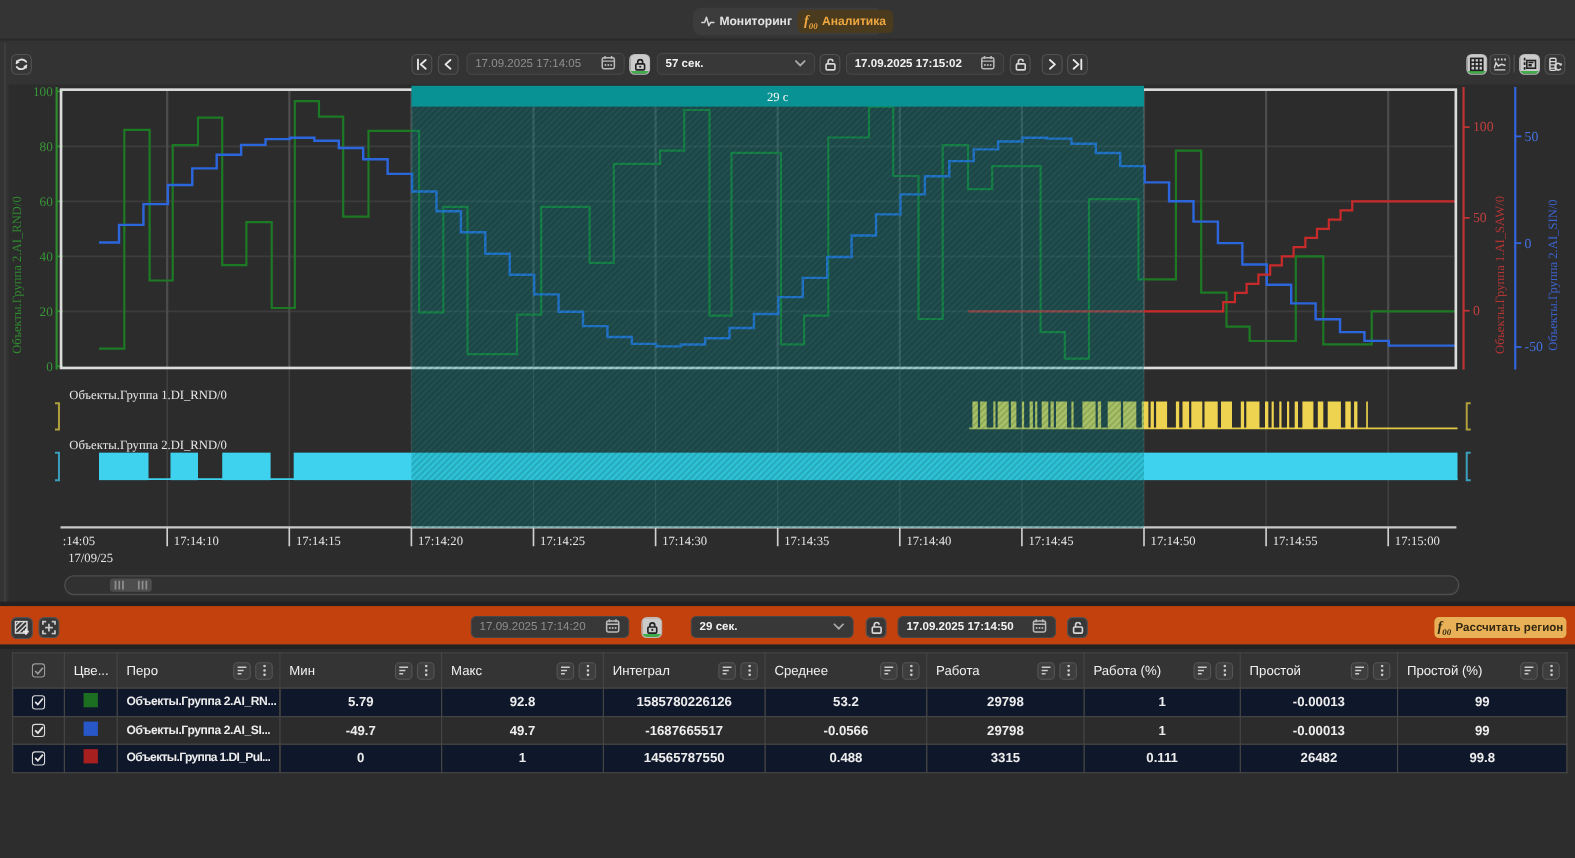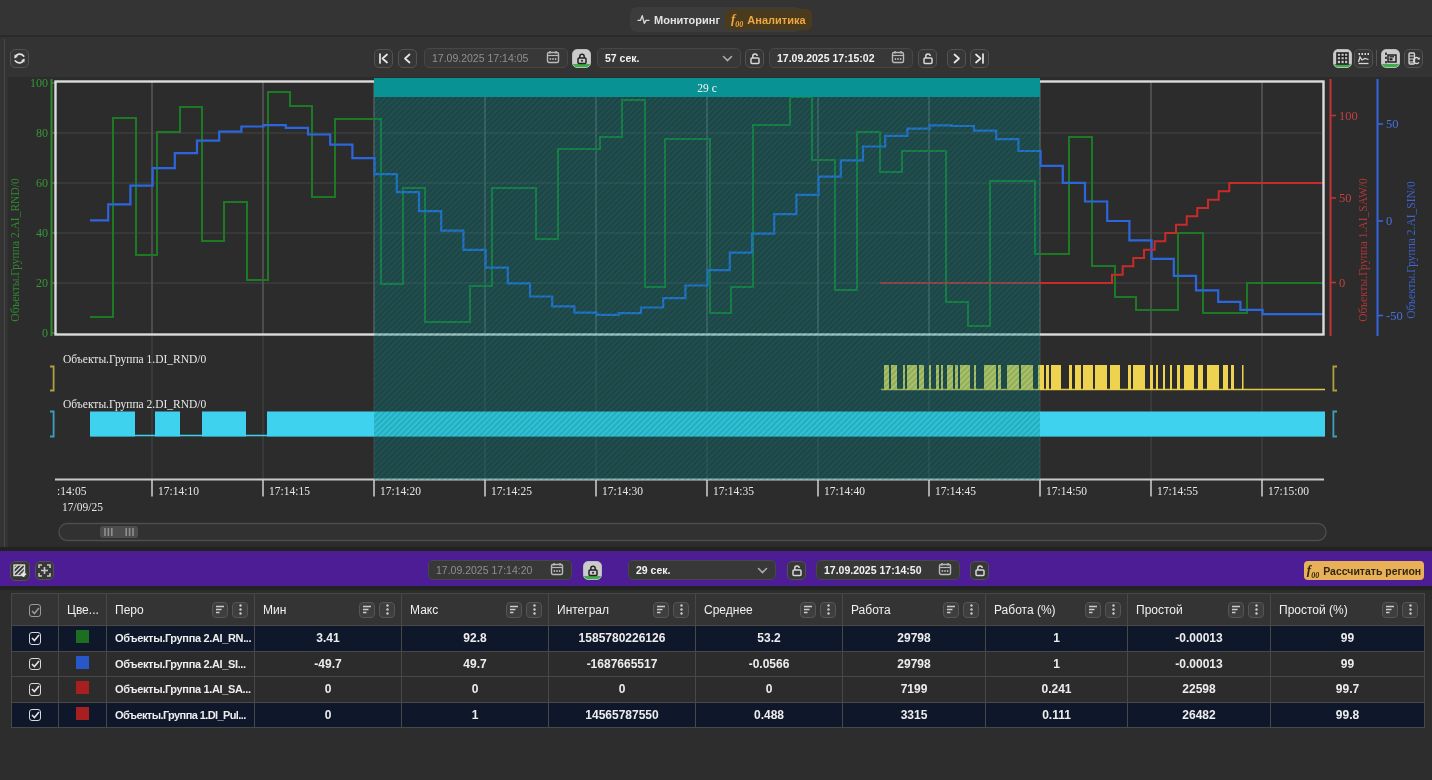--- a/index.html
+++ b/index.html
@@ -13,21 +13,21 @@
   .tab { height:21px; display:flex; align-items:center; padding:0 6px; border-radius:5px; font-size:11px; font-weight:bold; color:#e3e3e3; }
   .tab.active { background:#4a3a1e; color:#efa73f; }
   
   .tbtn { position:absolute; height:19px; width:19px; background:#373737; border:1px solid #525252; border-radius:5px; color:#dcdcdc; display:flex; align-items:center; justify-content:center; font-size:12px; font-weight:bold; }
   .tbtn.lit { background:linear-gradient(#cbcbcb, #cbcbcb 14.5px, #3fae4a 14.5px); border:1px solid #bbb; color:#222; }
   .tfield { position:absolute; height:20px; background:#383838; border:1px solid #474747; border-radius:5px; display:flex; align-items:center; padding:0 7px; font-size:10.5px; white-space:nowrap; }
   .tfield .cal { margin-left:auto; }
   .dim { color:#8f8f8f; font-weight:normal; }
   .lite { color:#f2f2f2; font-weight:bold; }
   #toolbar1 { position:absolute; left:0; top:39px; width:1432px; height:38px; background:#333333; }
-  #toolbar2 { position:absolute; left:0; top:551px; width:1432px; height:35px; background:#4c1d95; }
+  #toolbar2 { position:absolute; left:0; top:551px; width:1432px; height:35px; background:#c2410c; }
   #chartzone { position:absolute; left:8px; top:77px; width:1424px; height:470px; background:#2c2c2c; }
   .seam { position:absolute; left:0; width:1432px; background:#222222; }
   
   #tablezone { position:absolute; left:0; top:590px; width:1432px; height:190px; background:#2d2d2d; }
   table { border-collapse:collapse; table-layout:fixed; position:absolute; left:11px; top:3px; width:1414px; }
   th,td { border:1px solid #484848; overflow:hidden; white-space:nowrap; }
   th { height:32px; background:#343434; }
   td { height:25.6px; text-align:center; font-size:12px; font-weight:bold; color:#ededed; }
   tr.odd td { background:#2c2c2c; }
   tr.even td { background:#0f172a; }
@@ -582,21 +582,21 @@
             </th>
 </tr>
 <tr class="even">
 <td><span class="cbx">
                 <svg width="9" height="8" viewBox="0 0 9 8">
                   <path d="M1 4 L3.4 6.5 L8 1" stroke="#e3e3e3" stroke-width="1.6" fill="none"></path>
                 </svg>
               </span></td>
 <td><span class="swatch" style="background:#1c6e21;"></span></td>
 <td class="penname">Объекты.Группа 2.AI_RN...</td>
-<td>3.41</td>
+<td>5.79</td>
 <td>92.8</td>
 <td>1585780226126</td>
 <td>53.2</td>
 <td>29798</td>
 <td>1</td>
 <td>-0.00013</td>
 <td>99</td>
 </tr>
 <tr class="odd">
 <td><span class="cbx">
@@ -608,37 +608,20 @@
 <td class="penname">Объекты.Группа 2.AI_SI...</td>
 <td>-49.7</td>
 <td>49.7</td>
 <td>-1687665517</td>
 <td>-0.0566</td>
 <td>29798</td>
 <td>1</td>
 <td>-0.00013</td>
 <td>99</td>
 </tr>
-<tr class="odd">
-<td><span class="cbx">
-                <svg width="9" height="8" viewBox="0 0 9 8">
-                  <path d="M1 4 L3.4 6.5 L8 1" stroke="#e3e3e3" stroke-width="1.6" fill="none"></path>
-                </svg>
-              </span></td>
-<td><span class="swatch" style="background:#a81f1f;"></span></td>
-<td class="penname">Объекты.Группа 1.AI_SA...</td>
-<td>0</td>
-<td>0</td>
-<td>0</td>
-<td>0</td>
-<td>7199</td>
-<td>0.241</td>
-<td>22598</td>
-<td>99.7</td>
-</tr>
 <tr class="even">
 <td><span class="cbx">
                 <svg width="9" height="8" viewBox="0 0 9 8">
                   <path d="M1 4 L3.4 6.5 L8 1" stroke="#e3e3e3" stroke-width="1.6" fill="none"></path>
                 </svg>
               </span></td>
 <td><span class="swatch" style="background:#a81f1f;"></span></td>
 <td class="penname" style="letter-spacing:-0.6px;">Объекты.Группа 1.DI_Pul...</td>
 <td>0</td>
 <td>1</td>

